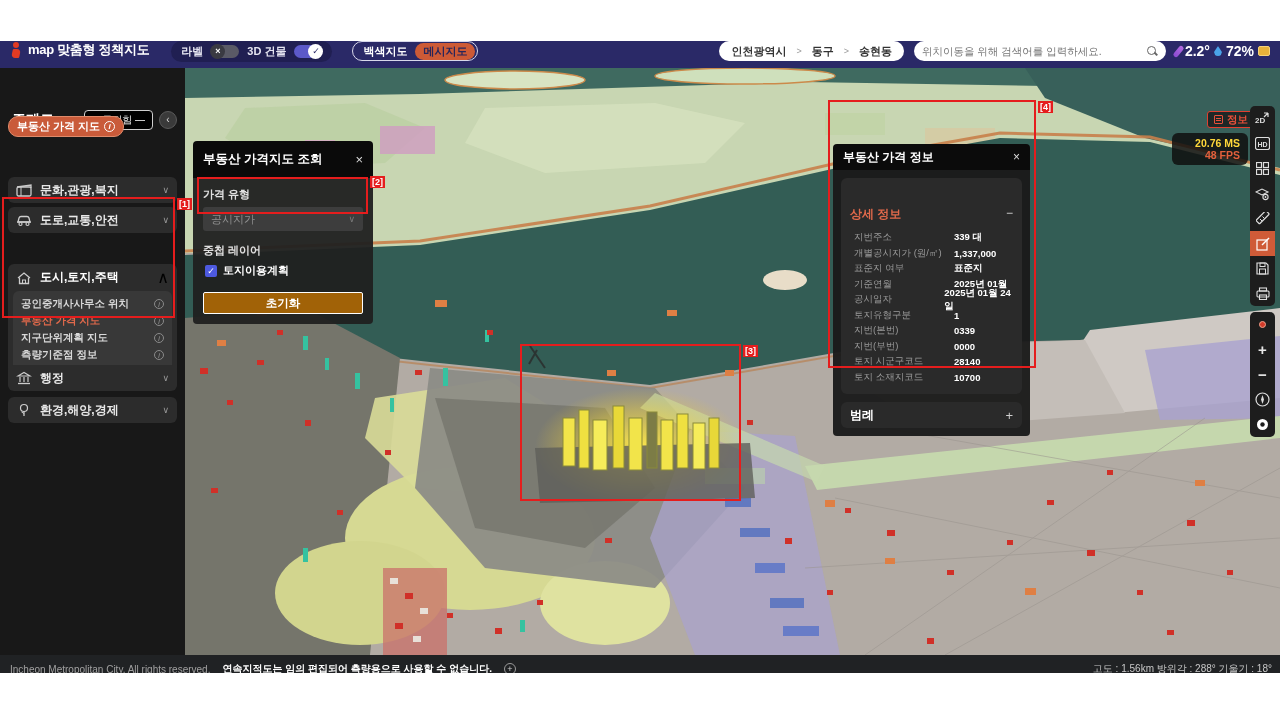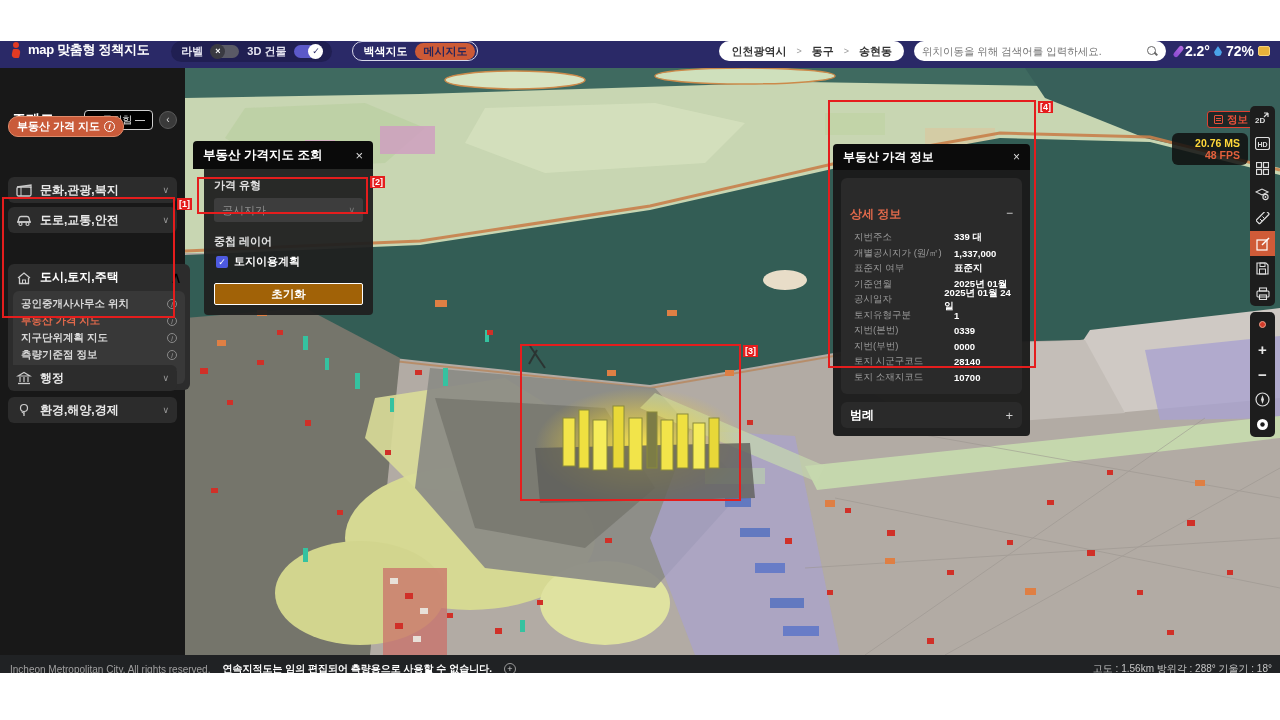--- a/index.html
+++ b/index.html
@@ -46,37 +46,37 @@
 
   
   .sidebar { position:absolute; left:0; top:27px; width:185px; height:587px; background:#181818; z-index:20; }
   .sb-head { display:flex; align-items:center; padding:14px 8px 8px 12px; margin-top:28px; }
   .sb-title { color:#fff; font-size:14px; font-weight:bold; flex:1; }
   .collapse-all { background:#000; border:1px solid #cfcfcf; color:#fff; font-size:10px; border-radius:4px; padding:2px 7px; }
   .collapse-btn { width:18px; height:18px; border-radius:50%; background:#3a3a3a; border:1px solid #5a5a5a; color:#ddd; font-size:10px; line-height:16px; text-align:center; margin-left:6px; }
   .sb-item { position:absolute; left:8px; width:169px; height:26px; background:#2c2c2c; border-radius:6px; display:flex; align-items:center; padding:0 8px; gap:8px; }
   .sb-item .lbl { color:#e8e8e8; font-size:12px; font-weight:bold; flex:1; }
   .sb-item .chev { color:#9a9a9a; font-size:9px; }
-  .sb-group { position:absolute; left:8px; top:196px; width:182px; background:#2c2c2c; border-radius:6px; padding-bottom:6px; }
+  .sb-group { position:absolute; left:8px; top:196px; width:169px; background:#2c2c2c; border-radius:6px; padding-bottom:6px; }
   .sb-group-head { display:flex; align-items:center; height:27px; padding:0 8px; gap:8px; }
   .sb-group-head .lbl { color:#fff; font-size:12px; font-weight:bold; flex:1; }
   .sb-sub { margin:0 5px; background:#383838; border-radius:6px; padding:4px 0; }
   .sb-sub-item { display:flex; align-items:center; height:17px; padding:0 8px; }
   .sb-sub-item .slbl { flex:1; color:#d8d8d8; font-size:10.5px; font-weight:bold; }
   .sb-sub-item.active .slbl { color:#e0694b; }
   .i-gray { width:10px; height:10px; border:1px solid #8a8a8a; color:#9a9a9a; border-radius:50%; font-size:7px; line-height:9px; text-align:center; font-style:italic; }
   .sb-icon { width:16px; height:14px; }
   .sb-icon svg { width:16px; height:14px; display:block; }
 
   
   .qpanel { position:absolute; left:193px; top:100px; width:180px; z-index:25; }
-  .qp-head { height:28px; background:#0a0a0a; border-radius:4px 4px 0 0; display:flex; align-items:center; padding:10px 10px; }
+  .qp-head { height:37px; background:#0a0a0a; border-radius:4px 4px 0 0; display:flex; align-items:center; padding:10px 10px; }
   .qp-title { color:#fff; font-size:12.5px; font-weight:bold; flex:1; }
   .qp-close { color:#ddd; font-size:13px; }
-  .qp-body { background:rgba(32,32,32,0.95); padding:9px 10px 10px 10px; border-radius:0 0 4px 4px;margin-left:11px; }
+  .qp-body { background:rgba(32,32,32,0.95); padding:9px 10px 10px 10px; border-radius:0 0 4px 4px; }
   .qp-label { color:#e0e0e0; font-size:11px; font-weight:bold; margin-bottom:5px; }
   .qp-select { height:24px; background:#3d3d3d; border-radius:3px; display:flex; align-items:center; padding:0 8px; margin-bottom:12px; }
   .qp-select .val { flex:1; color:#8f8f8f; font-size:11px; }
   .qp-select .chev { color:#7a7a7a; font-size:9px; }
   .qp-check-row { display:flex; align-items:center; gap:6px; margin:5px 0 14px 2px; }
   .checkbox { width:12px; height:12px; background:#4d5ae0; border-radius:2px; color:#fff; font-size:9px; line-height:12px; text-align:center; font-weight:bold; }
   .qp-check-row .clbl { color:#fff; font-size:11px; font-weight:bold; }
   .reset-btn { width:100%; height:22px; background:#a16207; border:1px solid #fff; border-radius:2px; color:#fff; font-size:11.5px; font-weight:bold; text-align:center; line-height:20px; }
 
   

